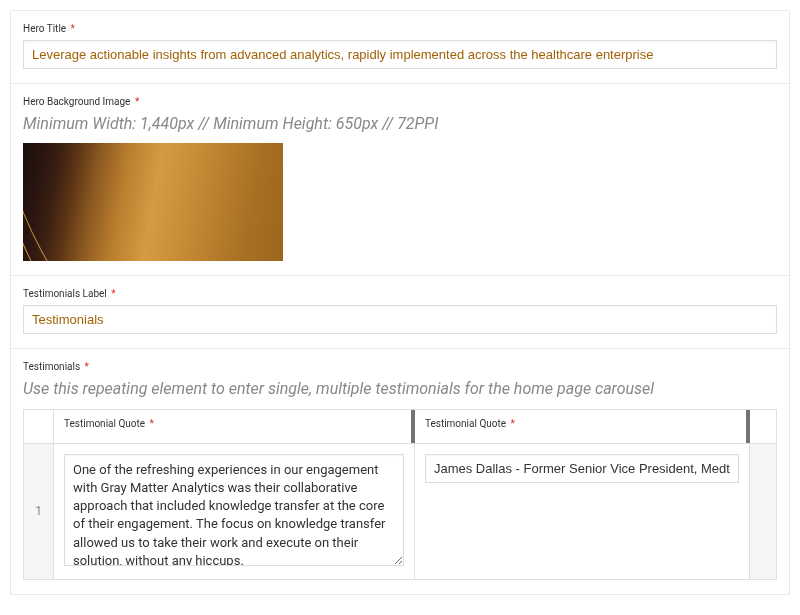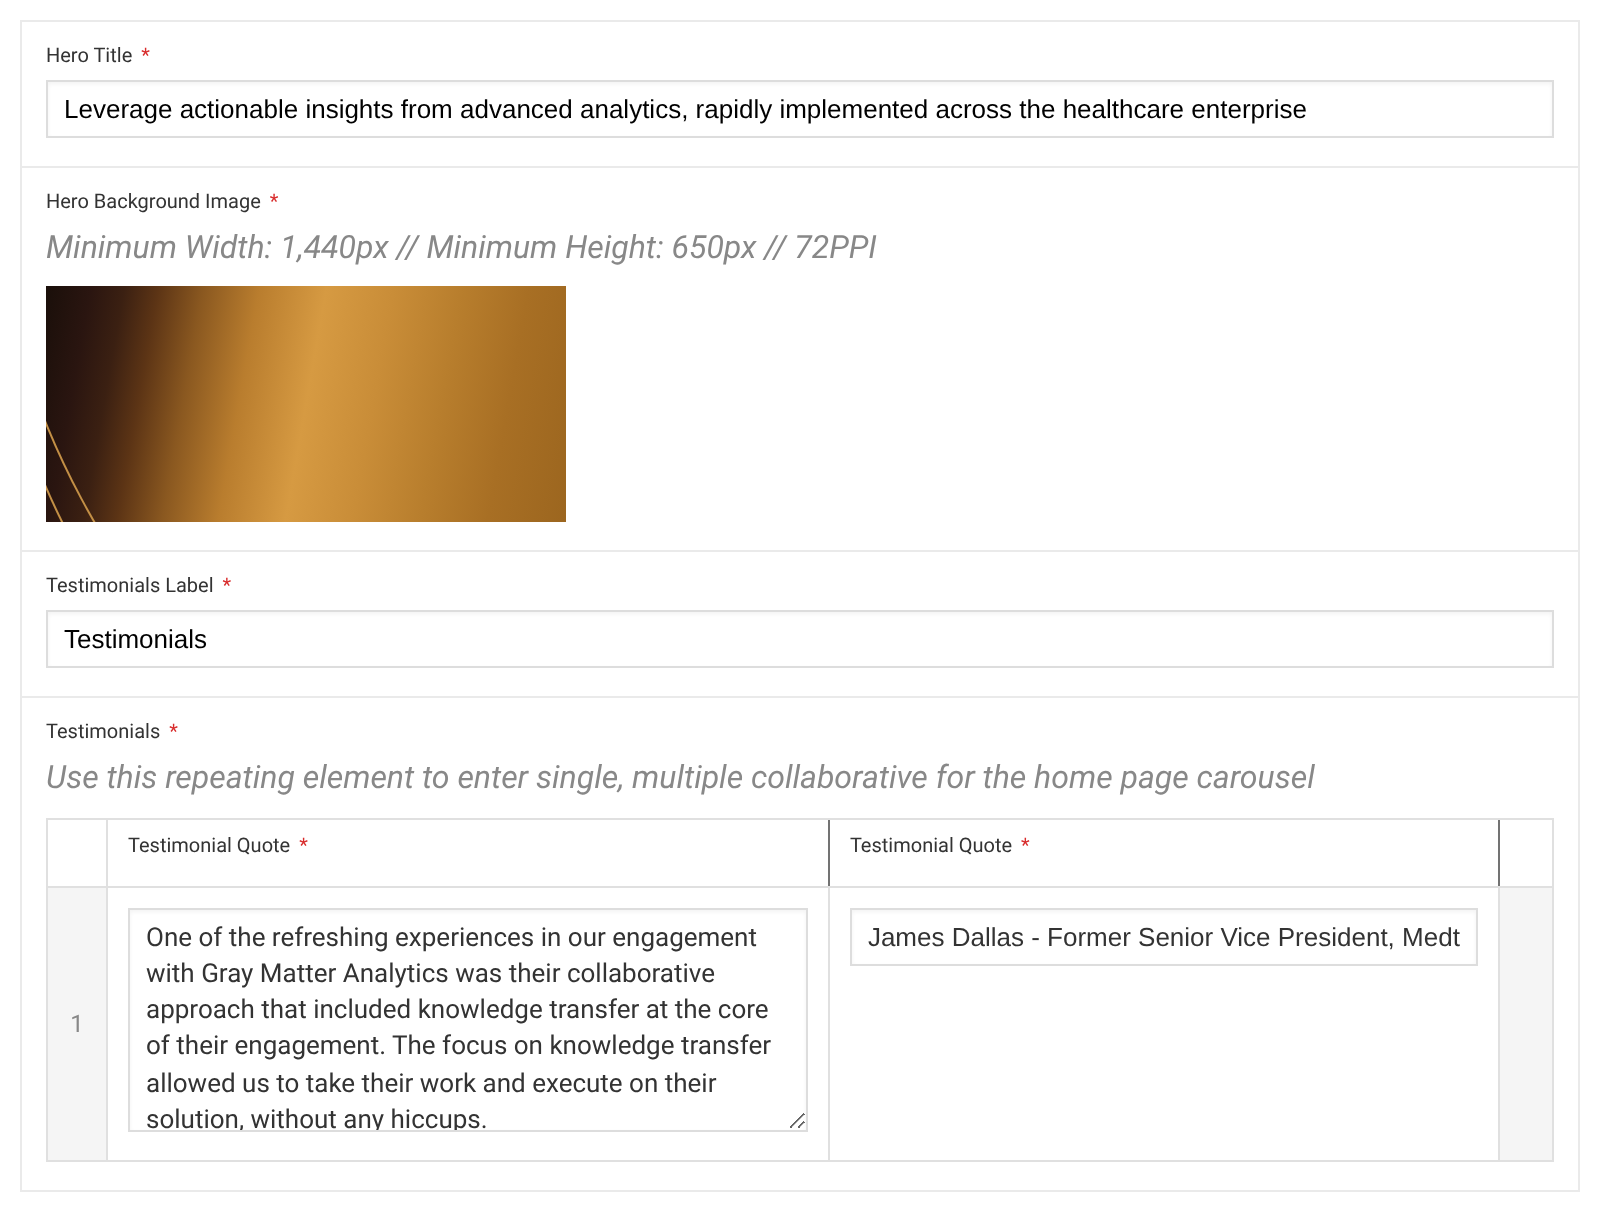--- a/index.html
+++ b/index.html
@@ -37,21 +37,21 @@
   }
 
   .text-input {
     width: 100%;
     padding: 6px 8px;
     font-size: 13px;
     border: 1px solid #ddd;
     border-radius: 0;
     background: #fff;
     box-shadow: inset 0 1px 2px rgba(0,0,0,0.05);
-    color:#000000;
+    color:#a16207;
   }
 
   .hero-image-thumb {
     width: 260px;
     height: 118px;
     background:
       linear-gradient(100deg,
         #1a0f0a 0%,
         #2a1510 8%,
         #3b2012 14%,
@@ -87,21 +87,21 @@
     margin-top: 6px;
   }
   .repeater-head {
     display: flex;
     border-bottom: 1px solid #e0e0e0;
     background:#fff;
   }
   .rh-order { width: 30px; border-right: 1px solid #e0e0e0; }
   .rh-cell {
     padding: 8px 14px 10px 10px;
-    border-right: 1px solid #737373;
+    border-right: 4px solid #737373;
   }
   .rh-cell:last-child { border-right:none; }
   .rh-quote { width: 48%; }
   .rh-byline { flex:1; }
   .rh-handle { width: 26px; }
 
   .repeater-row { display:flex; }
   .rr-order {
     width: 30px;
     display:flex;
@@ -176,21 +176,21 @@
     <span class="required">*</span>
   </div>
   <input type="text" class="text-input" value="Testimonials" style="">
 </div>
 
 <div class="field-group">
   <div class="field-label">
     <span>Testimonials</span>
     <span class="required">*</span>
   </div>
-  <div class="field-instructions">Use this repeating element to enter single, multiple collaborative for the home page carousel</div>
+  <div class="field-instructions">Use this repeating element to enter single, multiple testimonials for the home page carousel</div>
 
   <div class="repeater">
     <div class="repeater-head">
       <div class="rh-order"></div>
       <div class="rh-cell rh-quote">
         <div class="field-label" style="margin-bottom:0">
           <span>Testimonial Quote</span>
           <span class="required">*</span>
         </div>
       </div>

